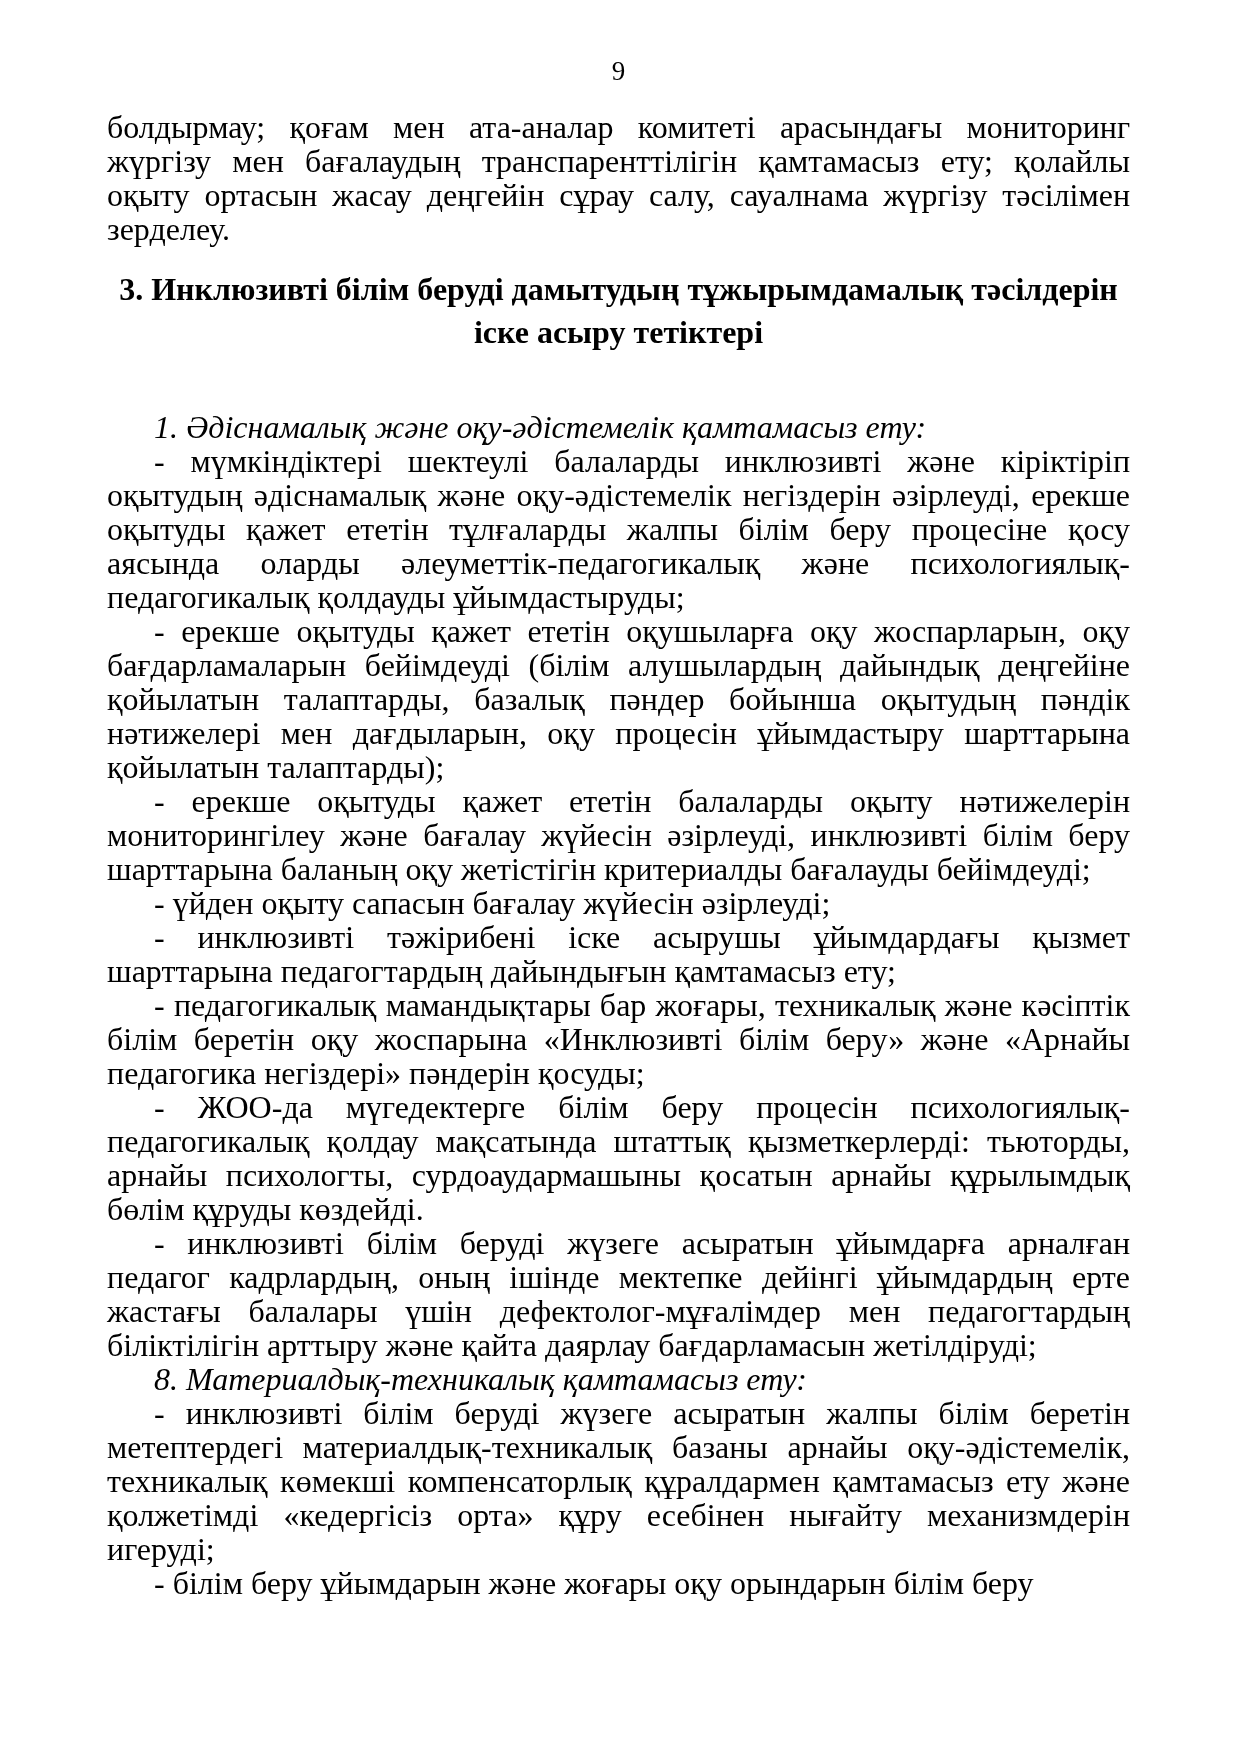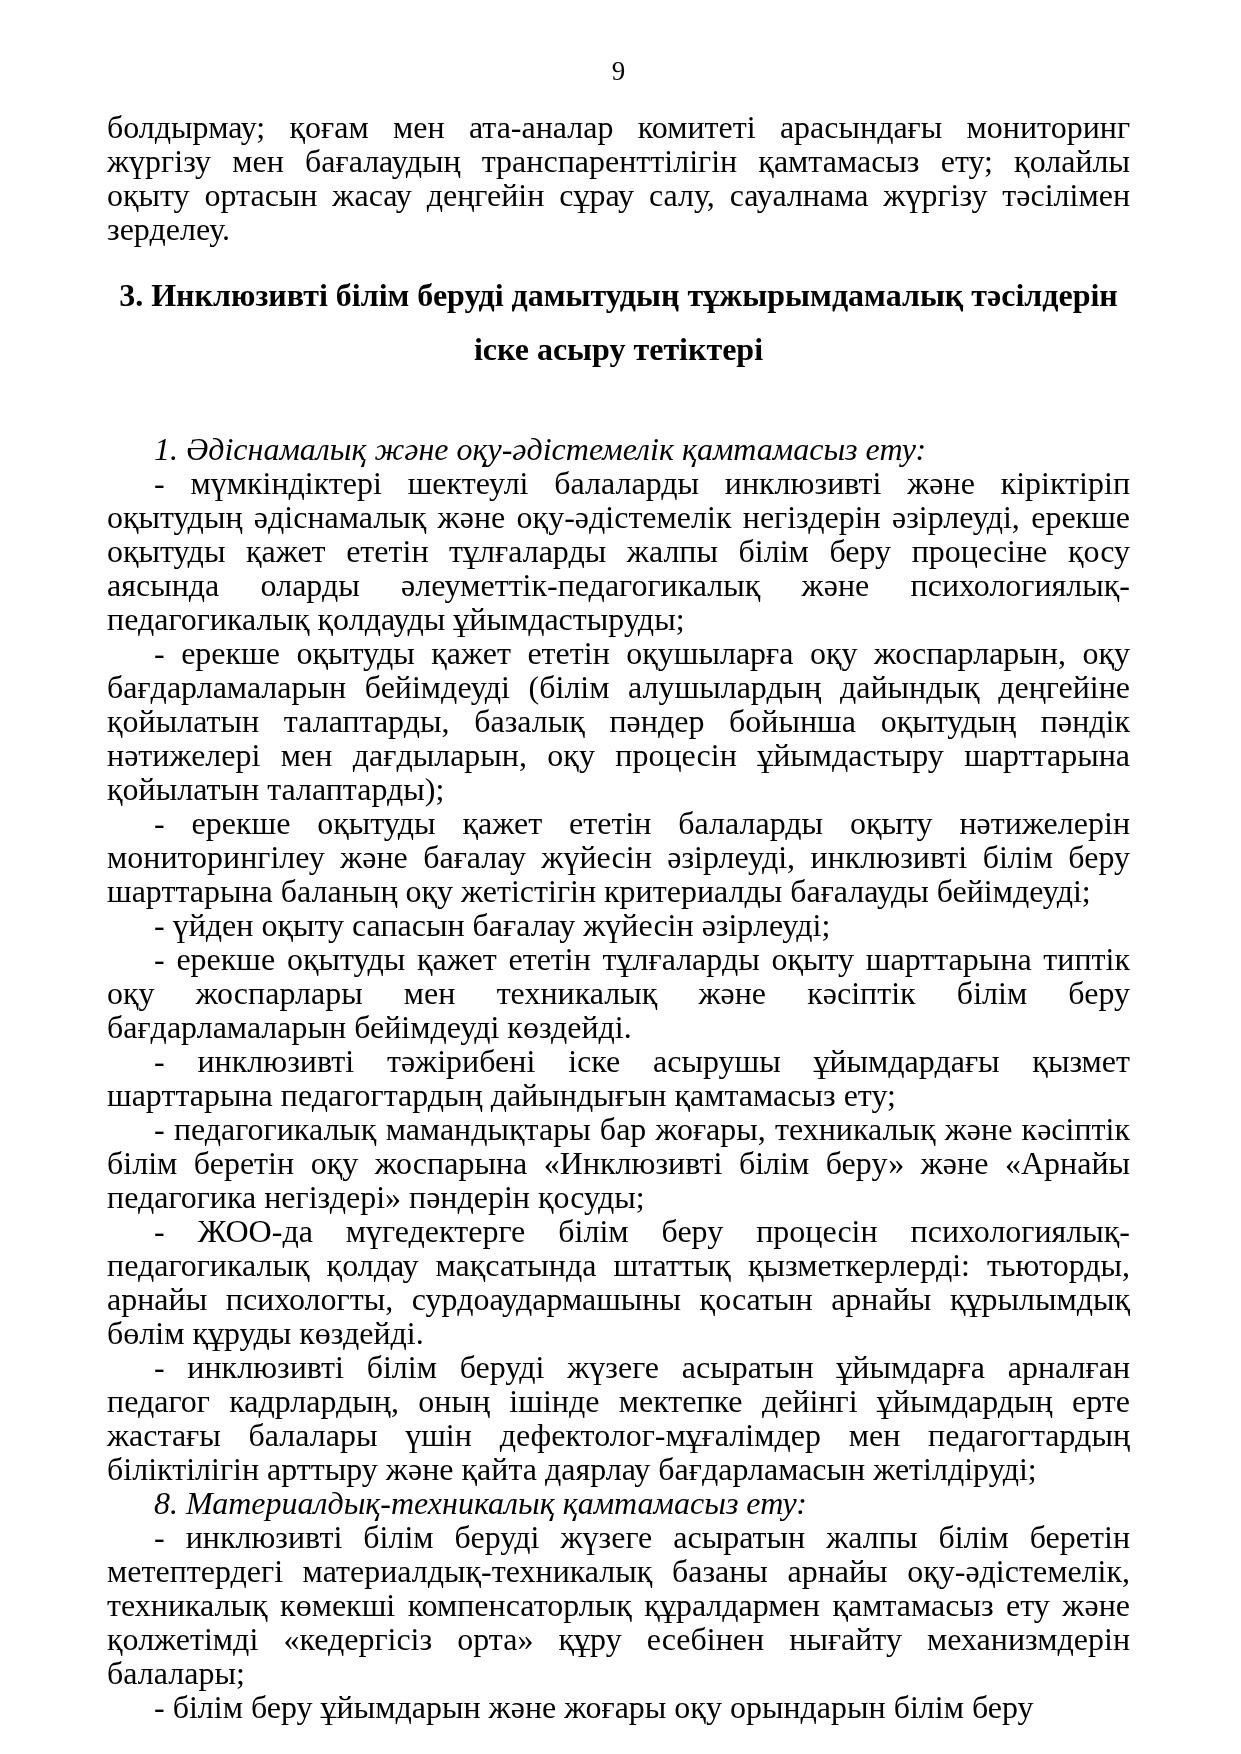--- a/index.html
+++ b/index.html
@@ -41,46 +41,45 @@
     text-indent: 47px;
   }
   p.it {
     text-indent: 47px;
     font-style: italic;
   }
   p.heading {
     font-weight: bold;
     text-align: center;
     text-indent: 0;
-    line-height: 54px;
+    line-height: 43px;
     margin-top: 22px;
     margin-bottom: 56px;
   }
 </style>
 </head>
 <body>
 
 <div class="page">
   <p class="pagenum">9</p>
 
   <p class="cont">болдырмау; қоғам мен ата-аналар комитеті арасындағы мониторинг жүргізу мен бағалаудың транспаренттілігін қамтамасыз ету; қолайлы оқыту ортасын жасау деңгейін сұрау салу, сауалнама жүргізу тәсілімен зерделеу.</p>
 
   <p class="heading">3. Инклюзивті білім беруді дамытудың тұжырымдамалық тәсілдерін іске асыру тетіктері</p>
 
   <p class="it">1. Әдіснамалық және оқу-әдістемелік қамтамасыз ету:</p>
 
   <p class="ind">- мүмкіндіктері шектеулі балаларды инклюзивті және кіріктіріп оқытудың әдіснамалық және оқу-әдістемелік негіздерін әзірлеуді, ерекше оқытуды қажет ететін тұлғаларды жалпы білім беру процесіне қосу аясында оларды әлеуметтік-педагогикалық және психологиялық-педагогикалық қолдауды ұйымдастыруды;</p>
   <p class="ind">- ерекше оқытуды қажет ететін оқушыларға оқу жоспарларын, оқу бағдарламаларын бейімдеуді (білім алушылардың дайындық деңгейіне қойылатын талаптарды, базалық пәндер бойынша оқытудың пәндік нәтижелері мен дағдыларын, оқу процесін ұйымдастыру шарттарына қойылатын талаптарды);</p>
   <p class="ind">- ерекше оқытуды қажет ететін балаларды оқыту нәтижелерін мониторингілеу және бағалау жүйесін әзірлеуді, инклюзивті білім беру шарттарына баланың оқу жетістігін критериалды бағалауды бейімдеуді;</p>
   <p class="ind">- үйден оқыту сапасын бағалау жүйесін әзірлеуді;</p>
-  <p class="ind">- ерекше оқытуды қажет ететін тұлғаларды оқыту шарттарына типтік оқу жоспарлары мен техникалық және кәсіптік білім беру бағдарламаларын бейімдеуді көздейді.</p>
 
 
   <p class="ind">- инклюзивті тәжірибені іске асырушы ұйымдардағы қызмет шарттарына педагогтардың дайындығын қамтамасыз ету;</p>
   <p class="ind">- педагогикалық мамандықтары бар жоғары, техникалық және кәсіптік білім беретін оқу жоспарына «Инклюзивті білім беру» және «Арнайы педагогика негіздері» пәндерін қосуды;</p>
   <p class="ind">- ЖОО-да мүгедектерге білім беру процесін психологиялық-педагогикалық қолдау мақсатында штаттық қызметкерлерді: тьюторды, арнайы психологты, сурдоаудармашыны қосатын арнайы құрылымдық бөлім құруды көздейді.</p>
   <p class="ind">- инклюзивті білім беруді жүзеге асыратын ұйымдарға арналған педагог кадрлардың, оның ішінде мектепке дейінгі ұйымдардың ерте жастағы балалары үшін дефектолог-мұғалімдер мен педагогтардың біліктілігін арттыру және қайта даярлау бағдарламасын жетілдіруді;</p>
 
   <p class="it">8. Материалдық-техникалық қамтамасыз ету:</p>
 
-  <p class="ind">- инклюзивті білім беруді жүзеге асыратын жалпы білім беретін метептердегі материалдық-техникалық базаны арнайы оқу-әдістемелік, техникалық көмекші компенсаторлық құралдармен қамтамасыз ету және қолжетімді «кедергісіз орта» құру есебінен нығайту механизмдерін балалары;</p>
+  <p class="ind">- инклюзивті білім беруді жүзеге асыратын жалпы білім беретін метептердегі материалдық-техникалық базаны арнайы оқу-әдістемелік, техникалық көмекші компенсаторлық құралдармен қамтамасыз ету және қолжетімді «кедергісіз орта» құру есебінен нығайту механизмдерін игеруді;</p>
   <p class="ind">- білім беру ұйымдарын және жоғары оқу орындарын білім беру</p>
 </div>
 
 </body></html>

